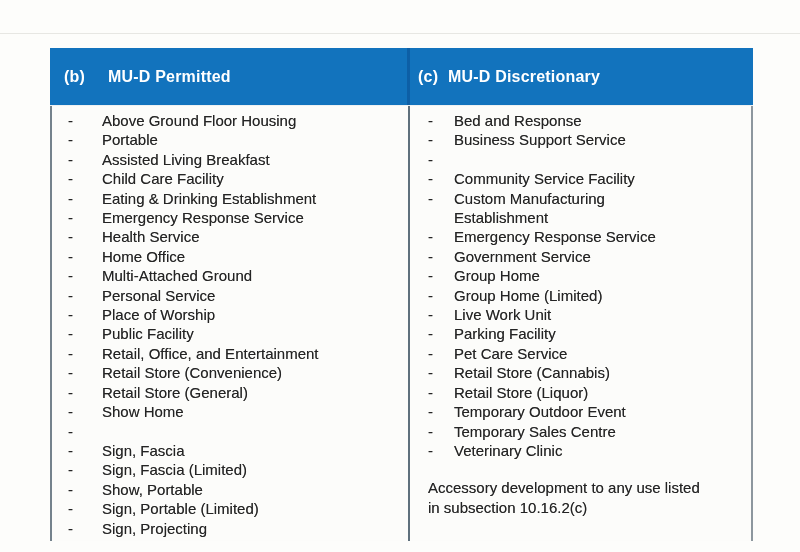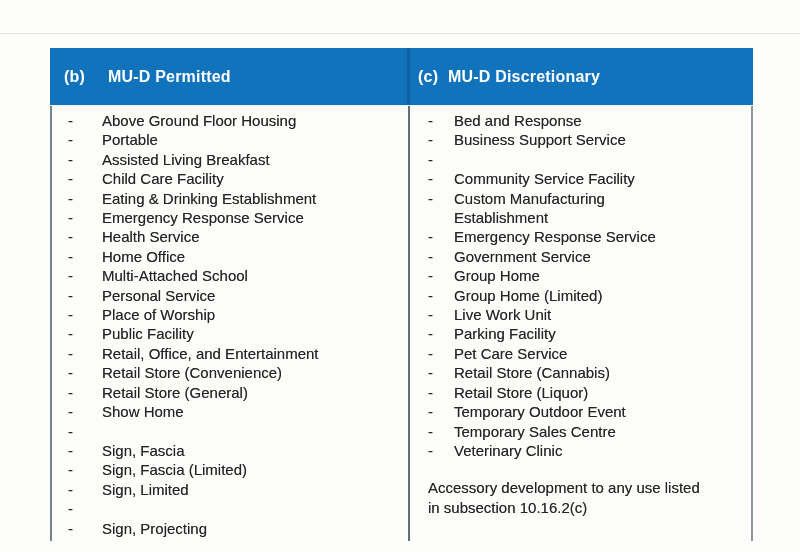--- a/index.html
+++ b/index.html
@@ -98,21 +98,21 @@
         <li>
             <span class="dash">-</span>
             <span class="txt">Health Service</span>
           </li>
         <li>
             <span class="dash">-</span>
             <span class="txt">Home Office</span>
           </li>
         <li>
             <span class="dash">-</span>
-            <span class="txt">Multi-Attached School</span>
+            <span class="txt">Multi-Attached Ground</span>
           </li>
         <li>
             <span class="dash">-</span>
             <span class="txt">Personal Service</span>
           </li>
         <li>
             <span class="dash">-</span>
             <span class="txt">Place of Worship</span>
           </li>
         <li>
@@ -141,24 +141,25 @@
         <li>
             <span class="dash">-</span>
             <span class="txt">Sign, Fascia</span>
           </li>
         <li>
             <span class="dash">-</span>
             <span class="txt">Sign, Fascia (Limited)</span>
           </li>
         <li>
             <span class="dash">-</span>
-            <span class="txt">Sign, Limited</span>
-          </li>
-        <li>
-            <span class="dash">-</span>
+            <span class="txt">Show, Portable</span>
+          </li>
+        <li>
+            <span class="dash">-</span>
+            <span class="txt">Sign, Portable (Limited)</span>
           </li>
         <li>
             <span class="dash">-</span>
             <span class="txt">Sign, Projecting</span>
           </li>
       </ul>
     </div>
 
     <div class="td td-c">
       <ul class="uses">

